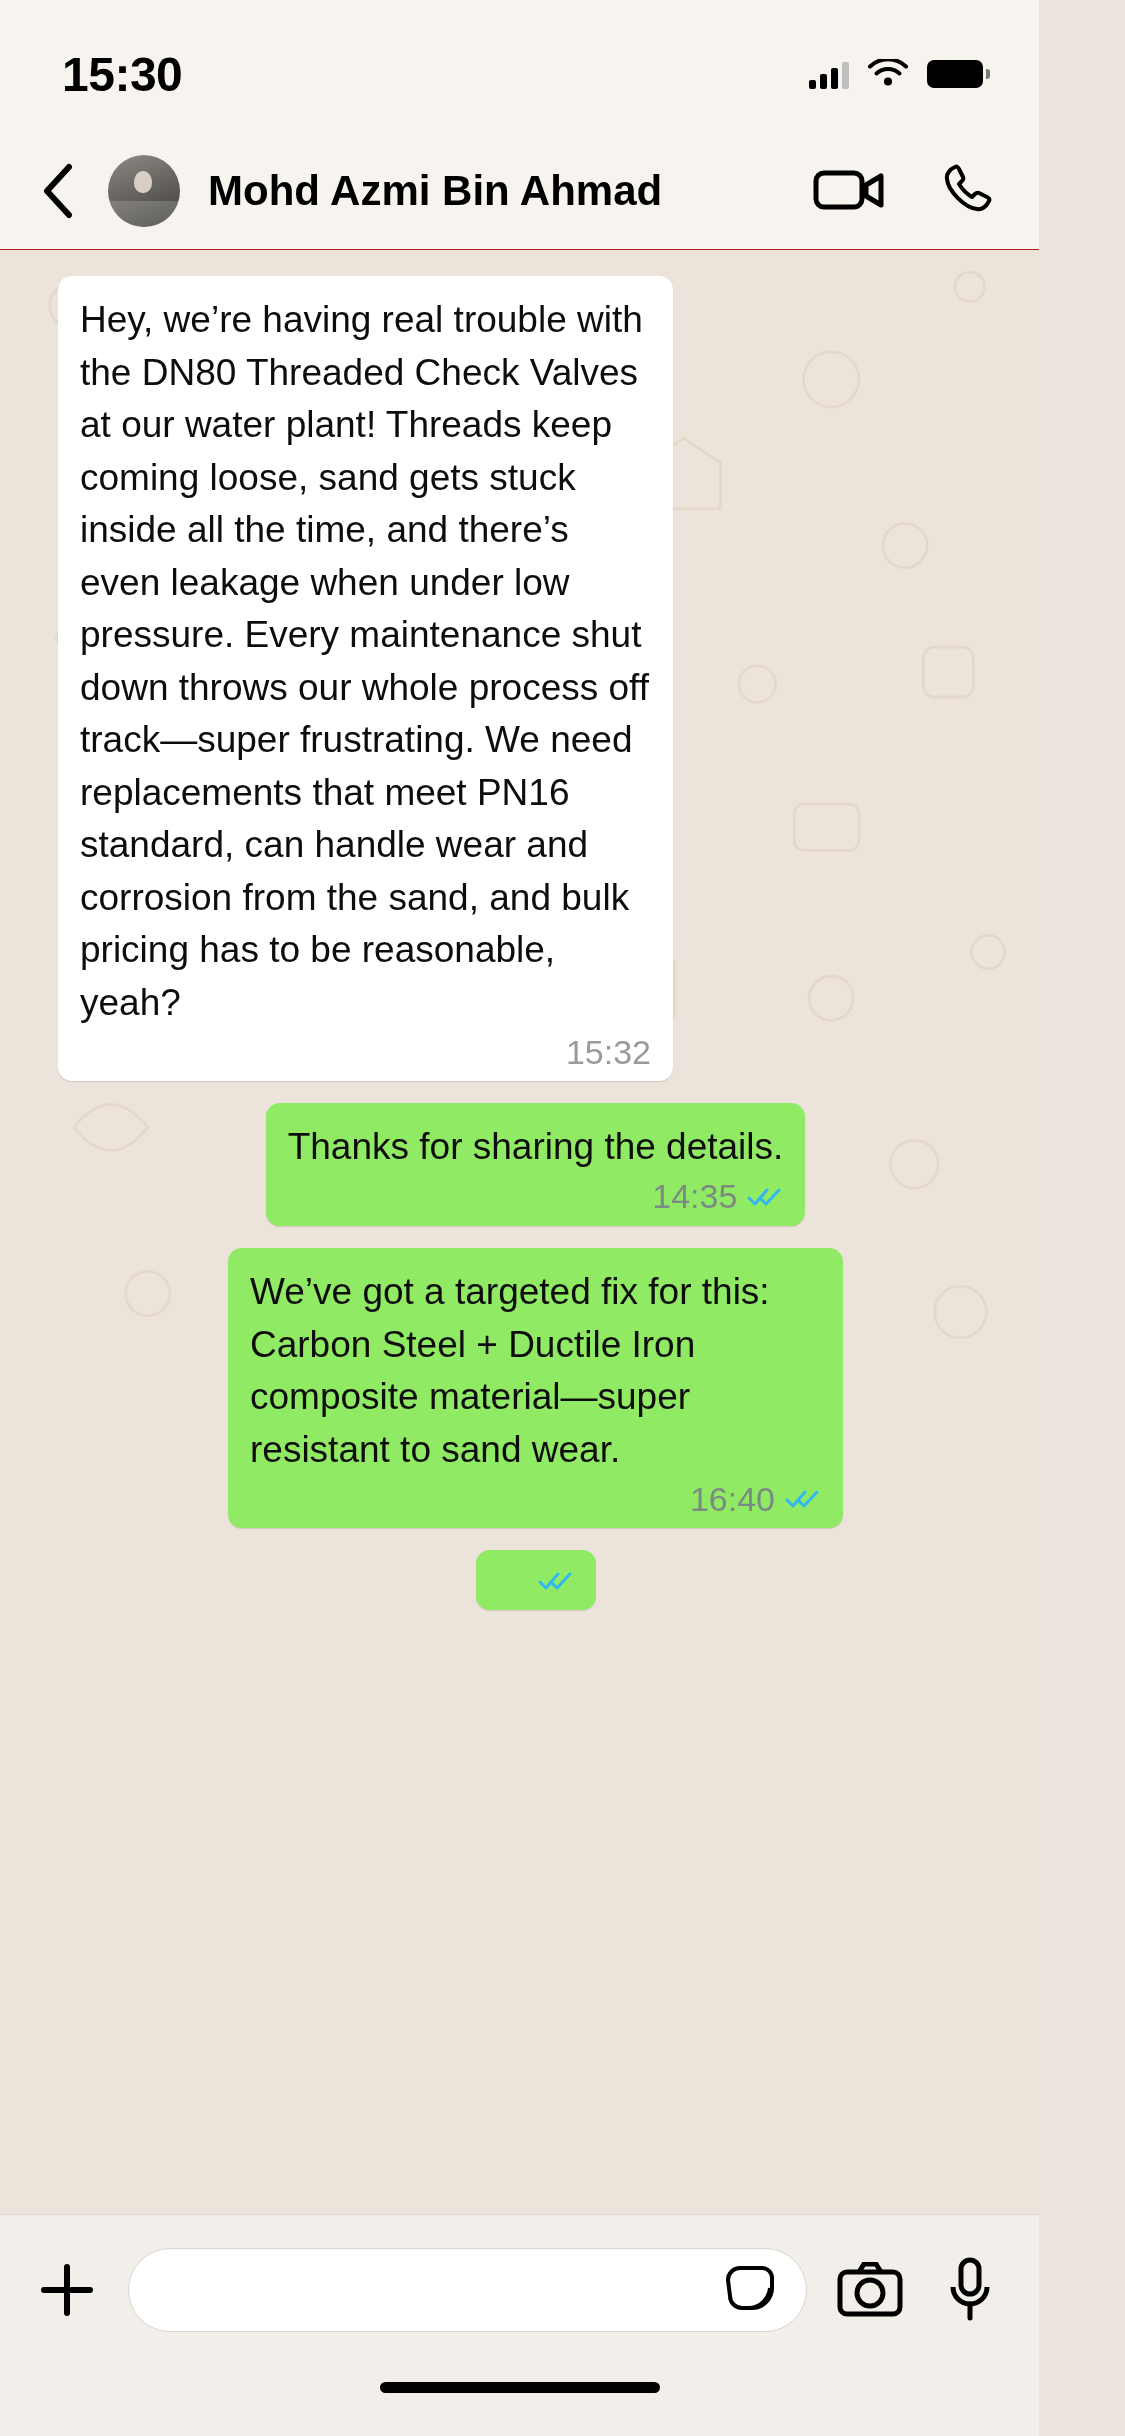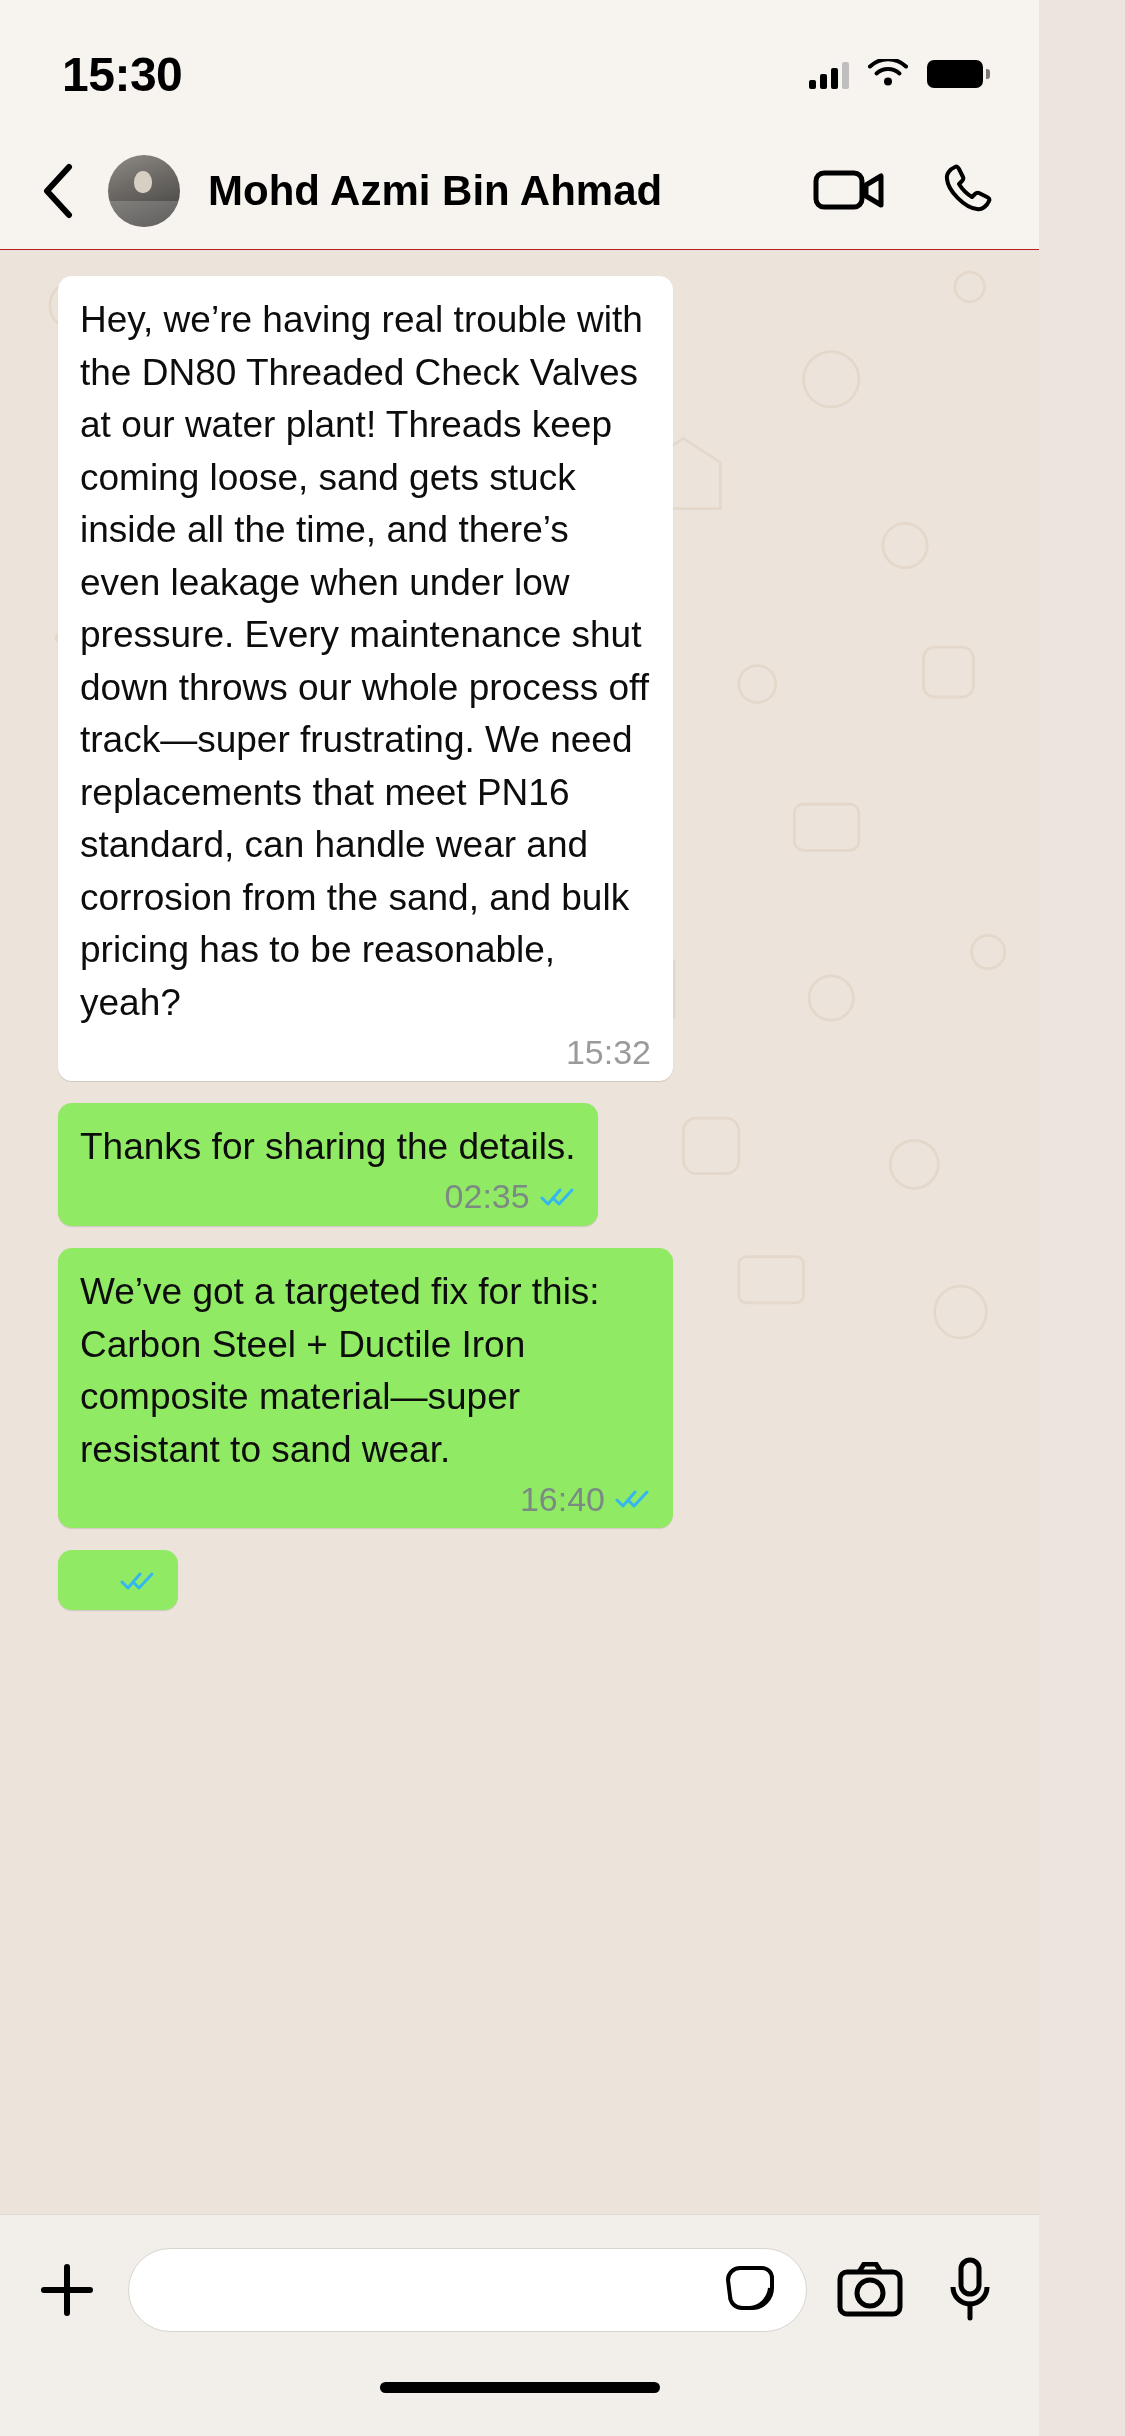--- a/index.html
+++ b/index.html
@@ -159,21 +159,21 @@
   }
   .msgs {
     position: relative;
     z-index: 2;
     display: flex;
     flex-direction: column;
     gap: 22px;
   }
   .row { display: flex; margin-left: 32px; }
   .row.in  { justify-content: flex-start; }
-  .row.out { justify-content: flex-start; }
+  .row.out { justify-content: center; }
 
   .bubble {
     max-width: 615px;
     border-radius: 14px;
     padding: 18px 22px 12px 22px;
     box-sizing: border-box;
     position: relative;
     box-shadow: 0 1px 1px rgba(0,0,0,.12);
   }
   .bubble.in  { background: #FFFFFF; }
@@ -364,21 +364,21 @@
           <div class="meta">
             <span class="time">15:32</span>
           </div>
         </div>
       </div>
 
       <div class="row out">
         <div class="bubble out">
           <div class="text">Thanks for sharing the details.</div>
           <div class="meta">
-            <span class="time">02:35</span>
+            <span class="time">14:35</span>
             <span class="ticks">
               <svg width="36" height="24" viewBox="0 0 36 24">
                 <path d="M2 13 l6 6 L20 5" stroke="#34B7F1" stroke-width="3" fill="none" stroke-linecap="round" stroke-linejoin="round"></path>
                 <path d="M13 13 l6 6 L32 5" stroke="#34B7F1" stroke-width="3" fill="none" stroke-linecap="round" stroke-linejoin="round"></path>
               </svg>
             </span>
           </div>
         </div>
       </div>
 

